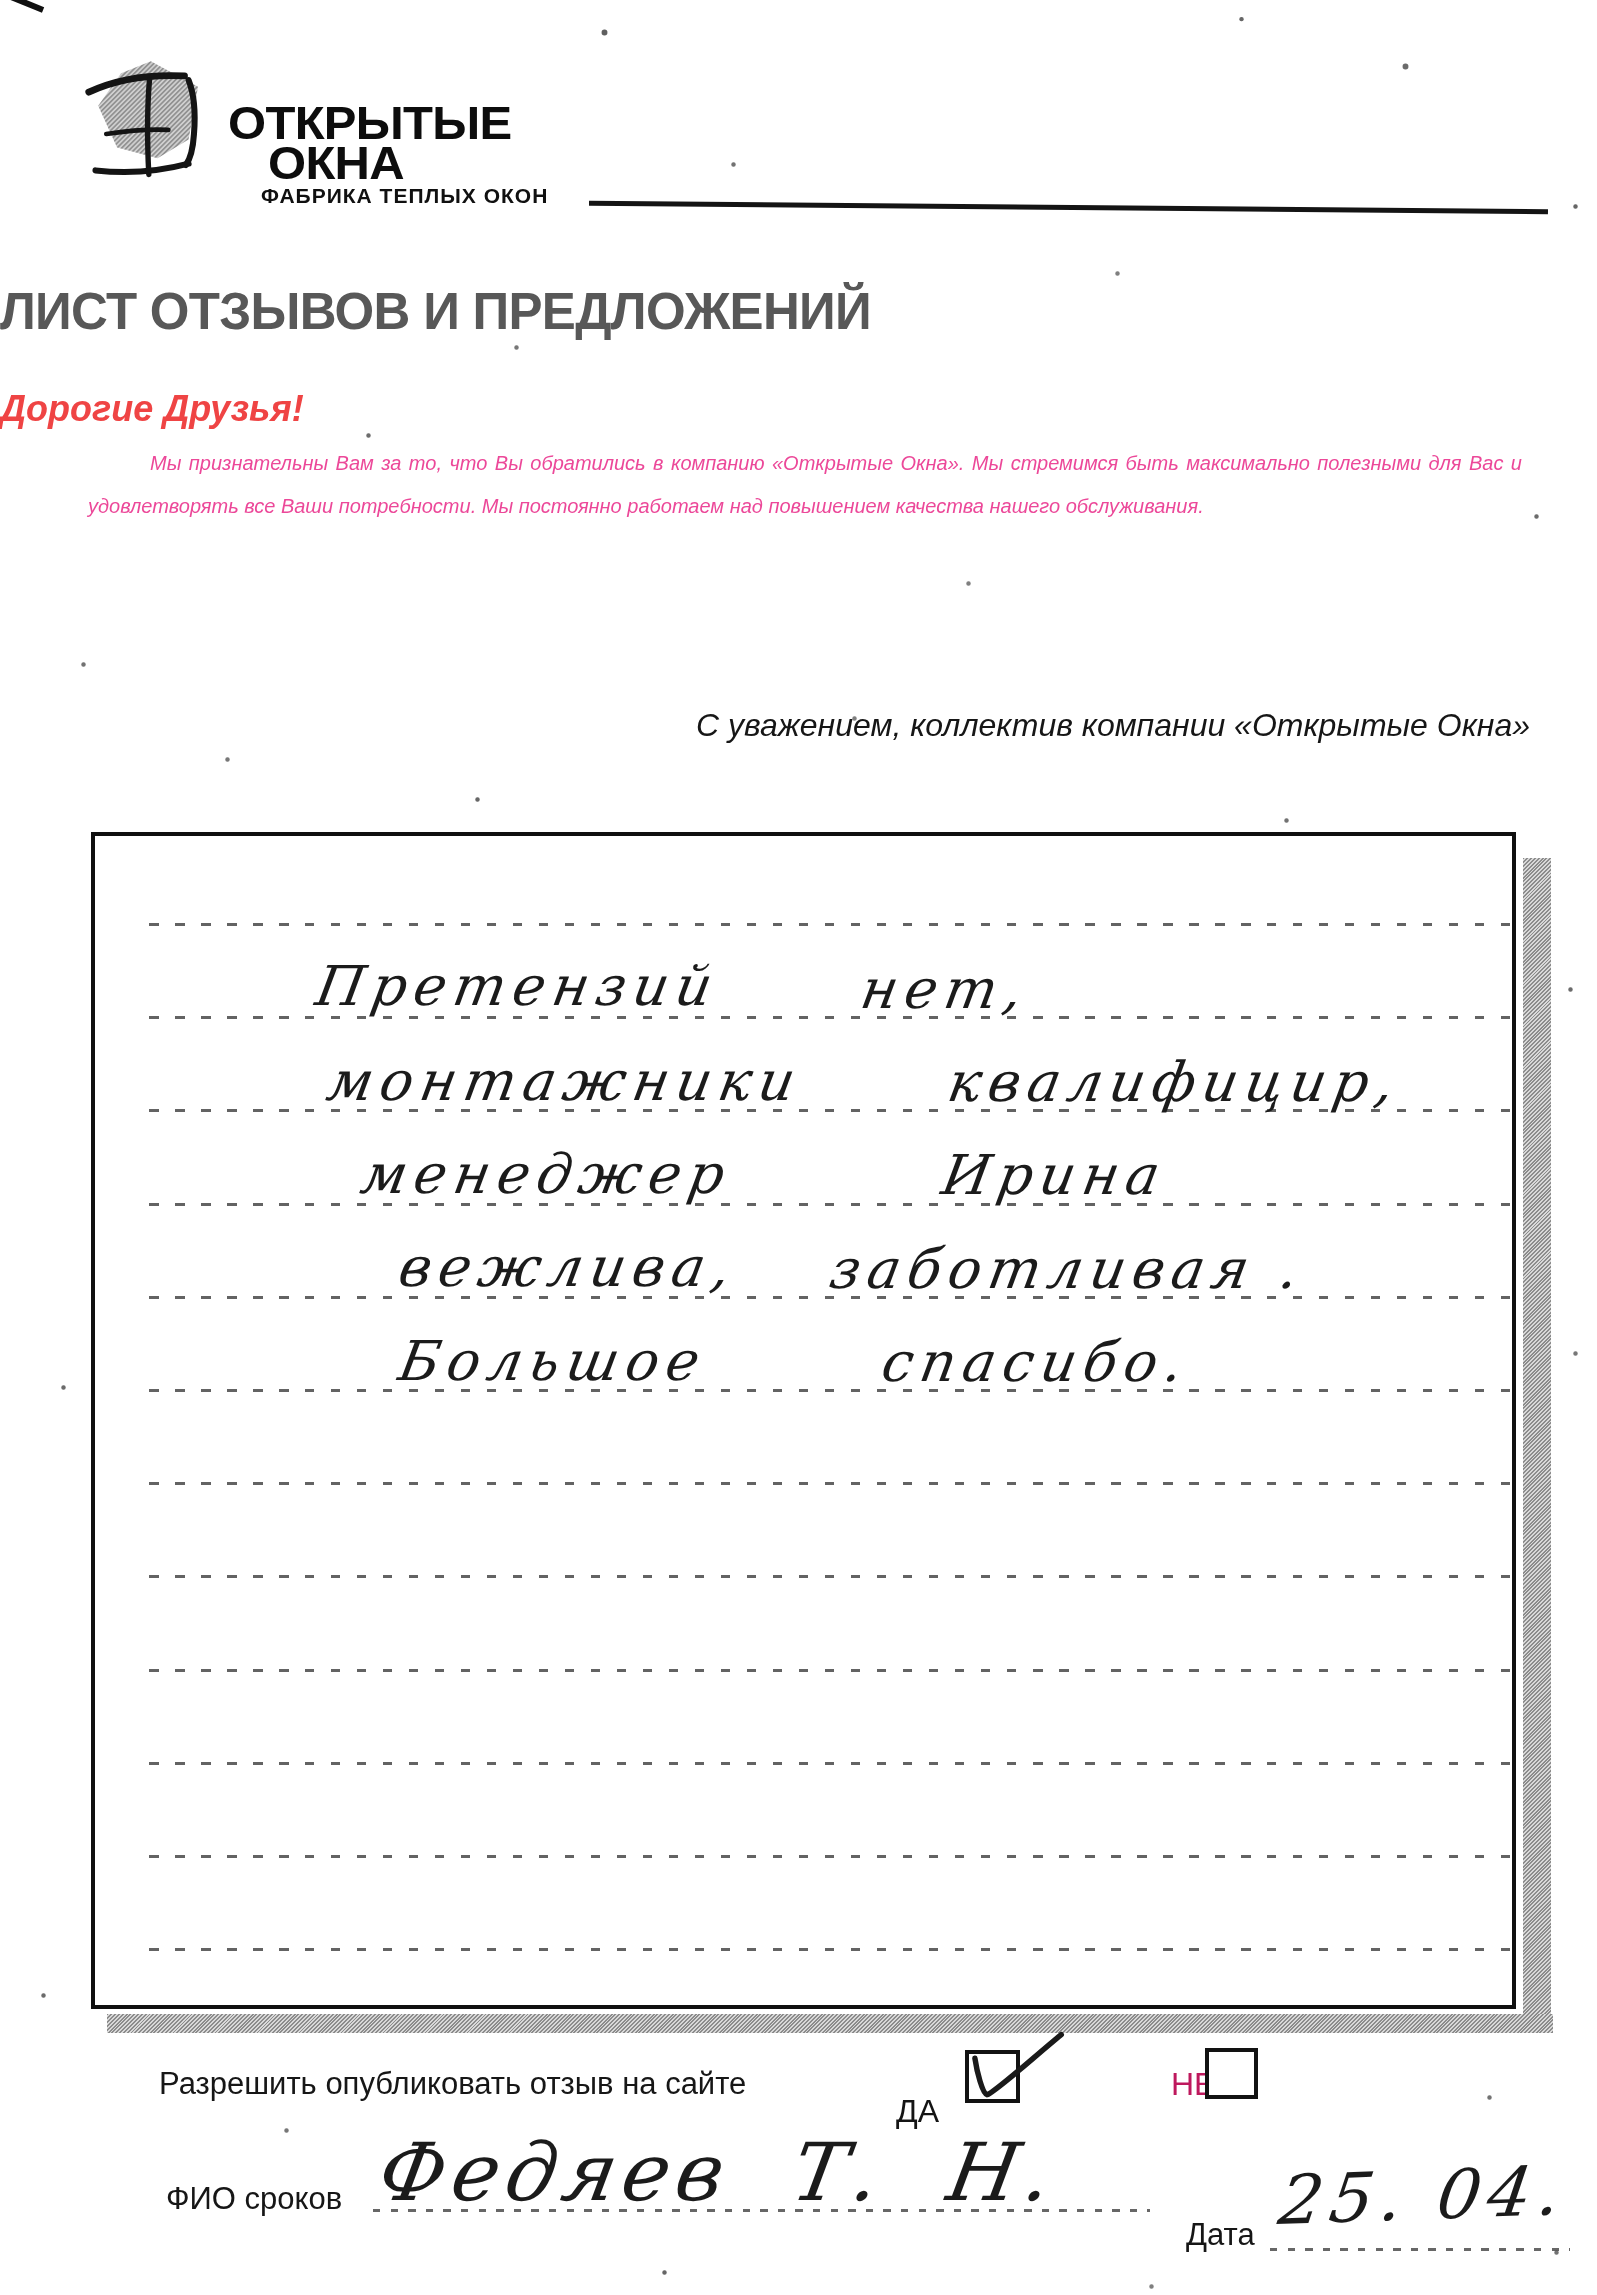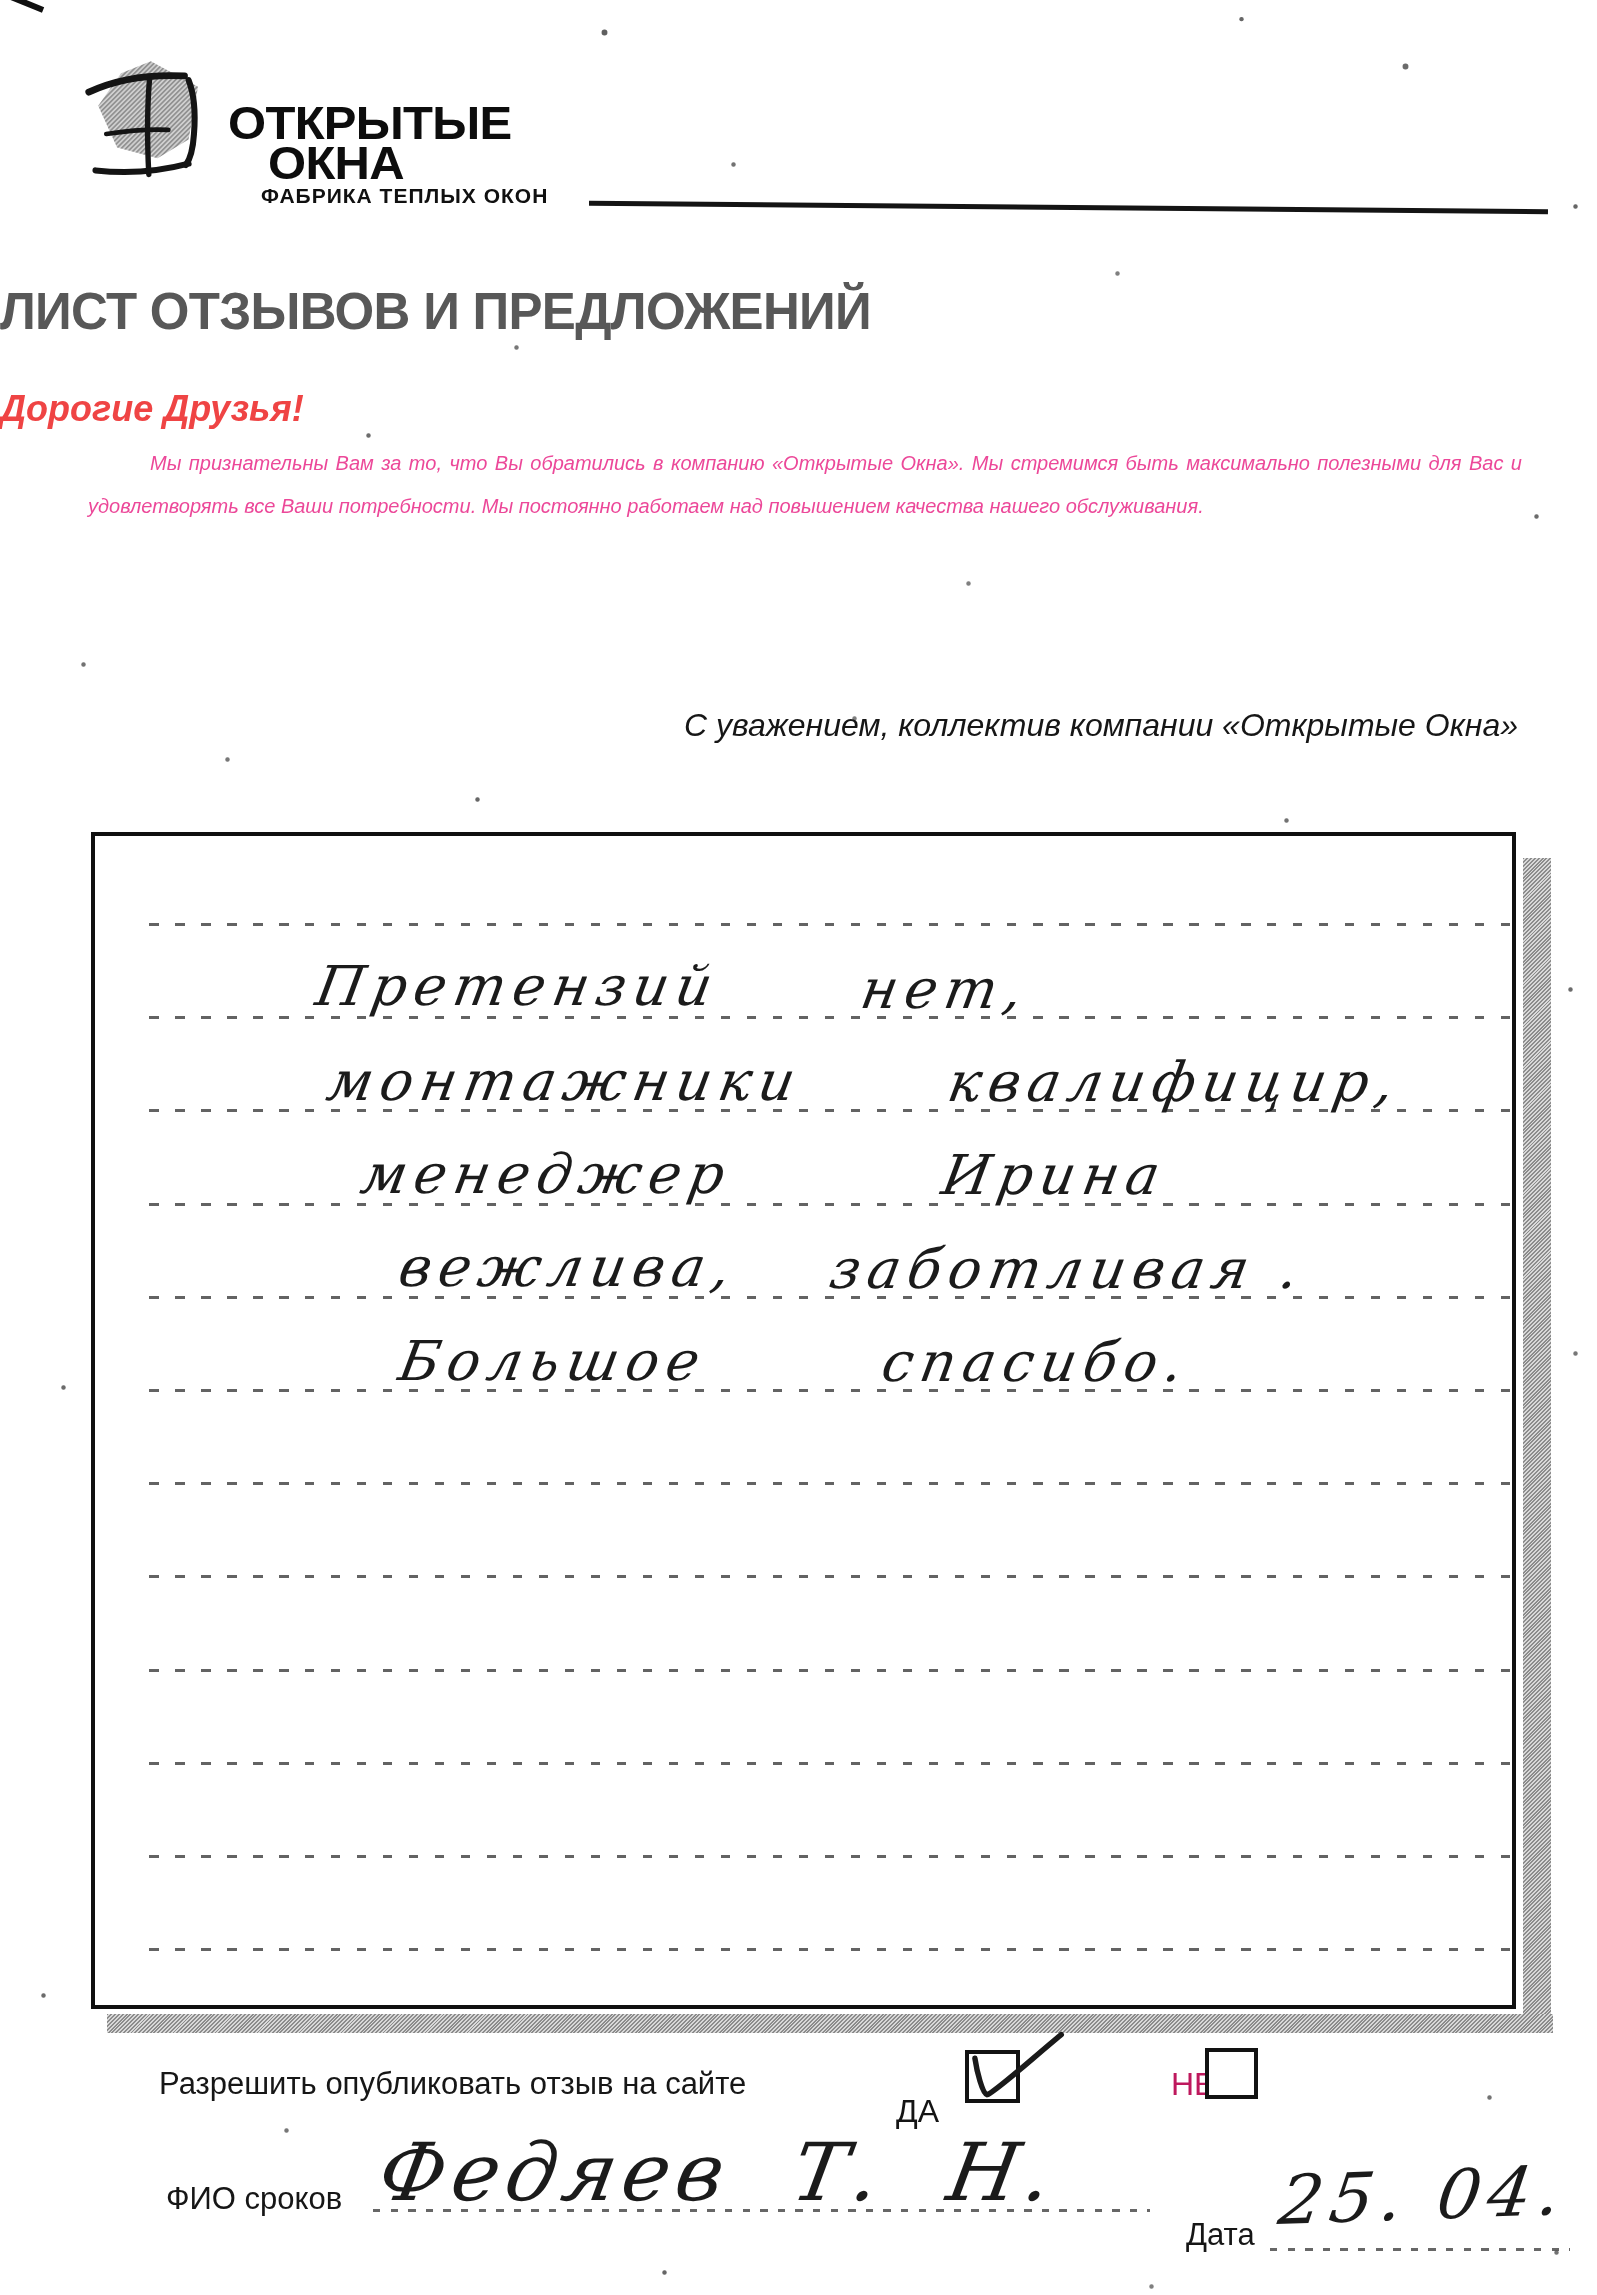--- a/index.html
+++ b/index.html
@@ -32,21 +32,21 @@
   .tagline{position:absolute;left:261px;top:184px;font-size:21px;font-weight:bold;letter-spacing:1px;color:#101010;}
   .header-rule{position:absolute;left:589px;top:205px;width:959px;height:5.4px;background:#141414;transform:rotate(.5deg);}
   
   .doc-title{position:absolute;left:0;top:282px;width:1598px;
     font-size:51px;font-weight:bold;color:#585858;letter-spacing:-0.7px;}
   .greeting{position:absolute;left:0;top:388px;width:1598px;text-align:left;
     font-size:36px;font-weight:bold;font-style:italic;color:#ef4444;}
   .intro{position:absolute;left:88px;top:442px;width:1434px;
     font-size:20px;font-style:italic;line-height:43px;text-align:justify;color:#ec4899;}
   .intro p{margin:0 0 4px 0;text-indent:62px;}
-  .signoff{position:absolute;left:84px;top:707px;width:1434px;text-align:right;
+  .signoff{position:absolute;left:96px;top:707px;width:1434px;text-align:right;
     font-size:32px;font-style:italic;color:#161616;}
   
   .review-box{position:absolute;left:91px;top:832px;width:1425px;height:1177px;
     border:4.7px solid #0f0f0f;background:#fff;box-sizing:border-box;}
   .shadow-right{position:absolute;left:1523px;top:858px;width:28px;height:1175px;
     background:repeating-linear-gradient(135deg,#8c8c8c 0 1.4px,#d8d8d8 1.4px 2.7px);}
   .shadow-bottom{position:absolute;left:107px;top:2014px;width:1446px;height:19px;
     background:repeating-linear-gradient(135deg,#8c8c8c 0 1.4px,#d8d8d8 1.4px 2.7px);}
   .ruled{position:absolute;left:149px;top:831px;width:1361px;height:1178px;}
   .dash-line{position:absolute;left:0;width:100%;height:3.4px;opacity:.8;

